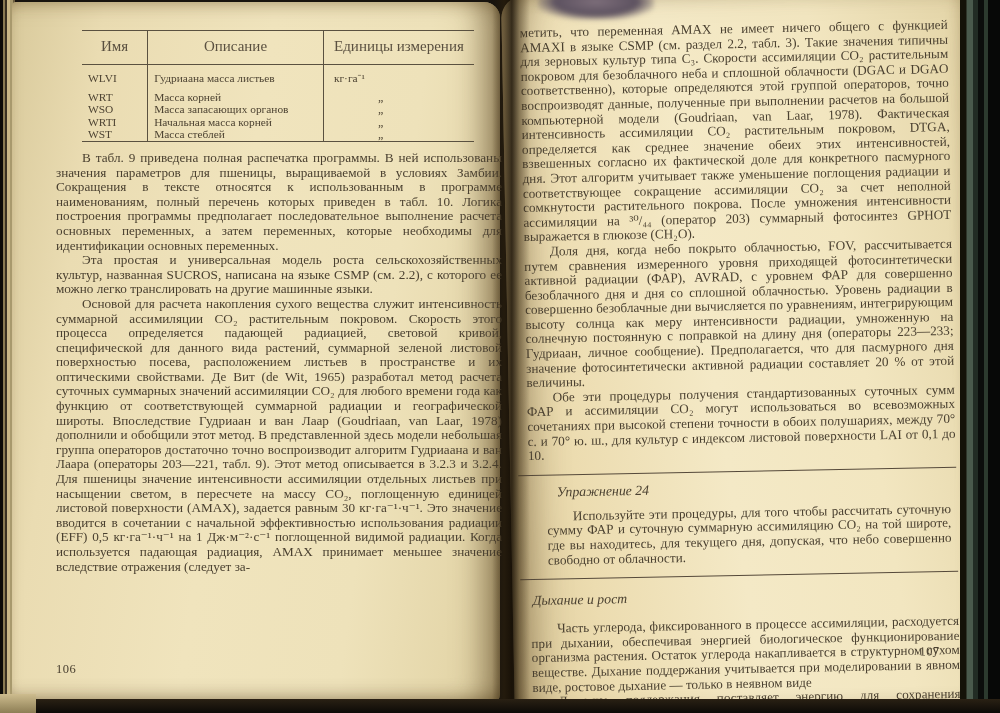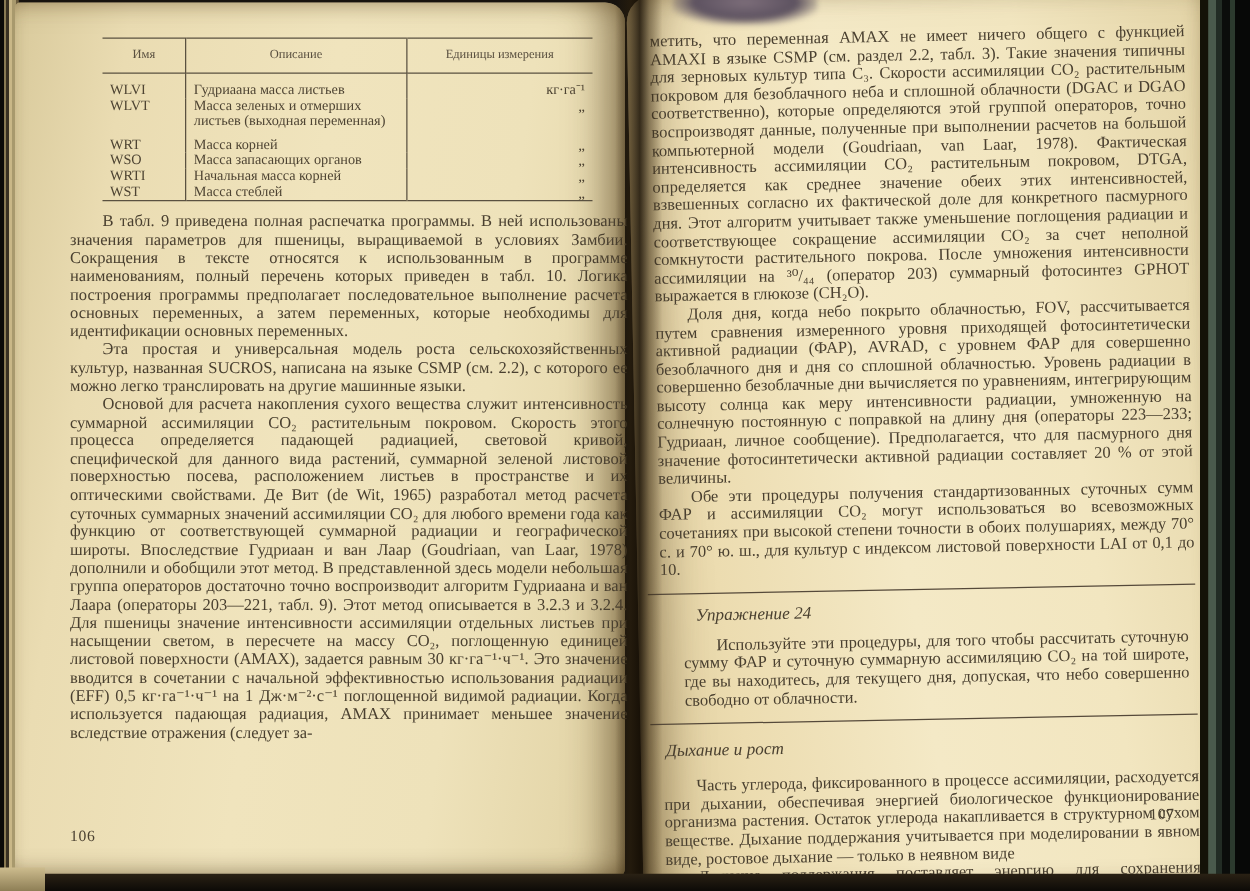--- a/index.html
+++ b/index.html
@@ -52,27 +52,27 @@
   .para{margin:0;font-size:13.2px;line-height:14.6px;text-align:justify;text-indent:26px;}
   .no-indent{text-indent:0;}
   .subheading{margin:13px 0 13px 2px;font-size:13.8px;font-weight:normal;font-style:italic;}
   .pagenum{position:absolute;font-size:12.5px;letter-spacing:.5px;}
   .pagenum-left{left:44px;top:660px;}
   .pagenum-right{right:34px;top:656px;}
 
   
   .vtable{border-collapse:collapse;width:392px;margin:6px 0 9px 26px;
     border-top:1.2px solid #5a5140;border-bottom:1.2px solid #5a5140;color:#4e4433;}
-  .vtable th{font-weight:normal;font-size:10px;color:#5a5040;text-align:center;
+  .vtable th{font-weight:normal;font-size:15px;color:#5a5040;text-align:center;
     padding:7px 3px 9px;border-bottom:1.1px solid #5a5140;}
   .vtable td{font-size:11.4px;line-height:12.6px;vertical-align:top;padding:0 6px;margin-left:12px;}
   .vtable .c1{border-right:1px solid #5a5140;width:62px;}
   .vtable .c2{border-right:1px solid #5a5140;width:200px;}
   .vtable .c3{width:118px;font-family:Liberation Serif, serif;}
-  .vtable td.c3{padding-left:10px;text-align:right;}
+  .vtable td.c3{padding-left:10px;}
   .vtable td.c3.quote{padding-left:54px;font-size:12px;}
   .vtable tr.first-row td{padding-top:7px;}
   .vtable tr.gap-top td{padding-top:6px;}
   .vtable tr.last-row td{padding-bottom:8px;}
 
   
   .rule{border:0;border-top:1.6px solid #55493a;margin:11px 0 9px -10px;width:438px;}
   .exercise{margin-left:18px;margin-right:6px;}
   .exercise .subheading{margin:4px 0 9px 10px;}
 </style>
@@ -90,25 +90,20 @@
         <tbody>
             <tr>
           <th class="c1">Имя</th>
           <th class="c2">Описание</th>
           <th class="c3">Единицы измерения</th>
         </tr>
         <tr class="first-row">
           <td class="c1">WLVI</td>
           <td class="c2">Гудриаана масса листьев</td>
           <td class="c3">кг·га⁻¹</td>
-        </tr>
-        <tr>
-          <td class="c1">WLVT</td>
-          <td class="c2">Масса зеленых и отмерших листьев (выходная переменная)</td>
-          <td class="c3 quote">„</td>
         </tr>
         <tr class="gap-top">
           <td class="c1">WRT</td>
           <td class="c2">Масса корней</td>
           <td class="c3 quote">„</td>
         </tr>
         <tr>
           <td class="c1">WSO</td>
           <td class="c2">Масса запасающих органов</td>
           <td class="c3 quote">„</td>

